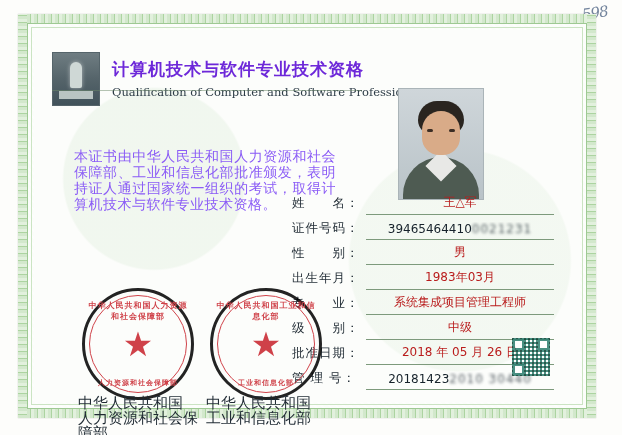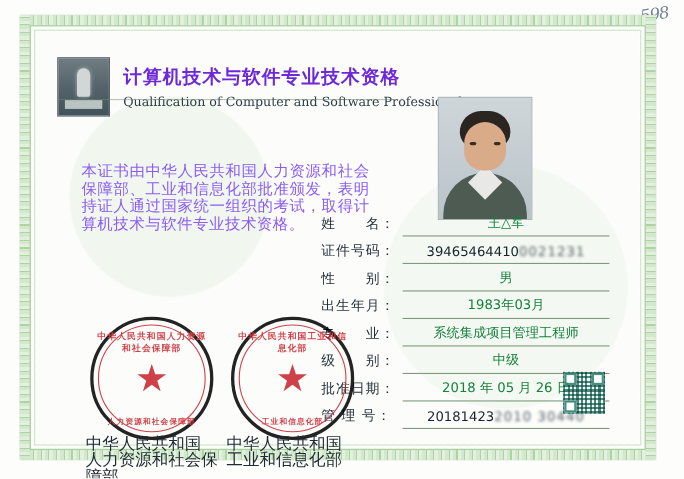--- a/index.html
+++ b/index.html
@@ -250,21 +250,21 @@
     color: #1f2a33;
     letter-spacing: 1px;
     white-space: nowrap;
     padding-bottom: 3px;
   }
   .field-value {
     flex: 1;
     border-bottom: 1px solid #7d9a7c;
     text-align: center;
     font-size: 12px;
-    color: #15803d;
+    color: #b91c1c;
     padding-bottom: 3px;
     white-space: nowrap;
     overflow: hidden;
   }
   .field-value.redacted {
     color: #16222b;
   }
   .blur-tail {
     filter: blur(1.4px);
     opacity: .75;

